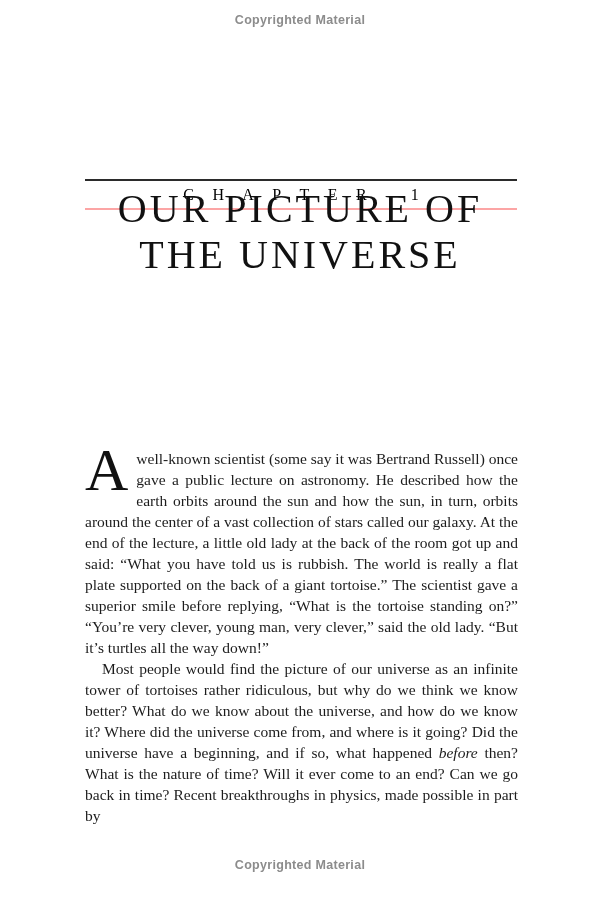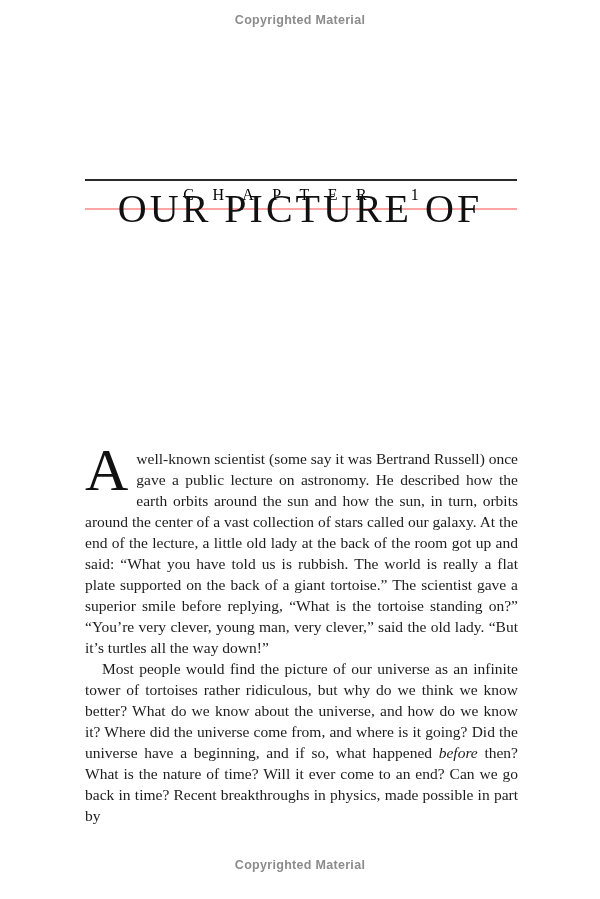--- a/index.html
+++ b/index.html
@@ -98,20 +98,21 @@
 <div class="page">
 
   <div class="copyright top">Copyrighted Material</div>
 
   <div class="chapter-header">
     <span class="chapter-label">CHAPTER</span><span class="chapter-number">1</span>
   </div>
 
   <h1 class="page-title">
     <span class="title-line">OUR PICTURE OF</span>
+    <span class="title-line">THE UNIVERSE</span>
   </h1>
 
   <div class="body-text">
     <p class="para-1">
       <span class="dropcap">A</span><span>well-known scientist (some say it was Bertrand Russell) once gave a public lecture on astronomy. He described how the earth orbits around the sun and how the sun, in turn, orbits around the center of a vast collection of stars called our galaxy. At the end of the lecture, a little old lady at the back of the room got up and said: “What you have told us is rubbish. The world is really a flat plate supported on the back of a giant tortoise.” The scientist gave a superior smile before replying, “What is the tortoise standing on?” “You’re very clever, young man, very clever,” said the old lady. “But it’s turtles all the way down!”</span>
     </p>
     <p class="para-2">
       <span>Most people would find the picture of our universe as an infinite tower of tortoises rather ridiculous, but why do we think we know better? What do we know about the universe, and how do we know it? Where did the universe come from, and where is it going? Did the universe have a beginning, and if so, what happened </span><span class="italic">before</span><span> then? What is the nature of time? Will it ever come to an end? Can we go back in time? Recent breakthroughs in physics, made possible in part by</span>
     </p>
   </div>

